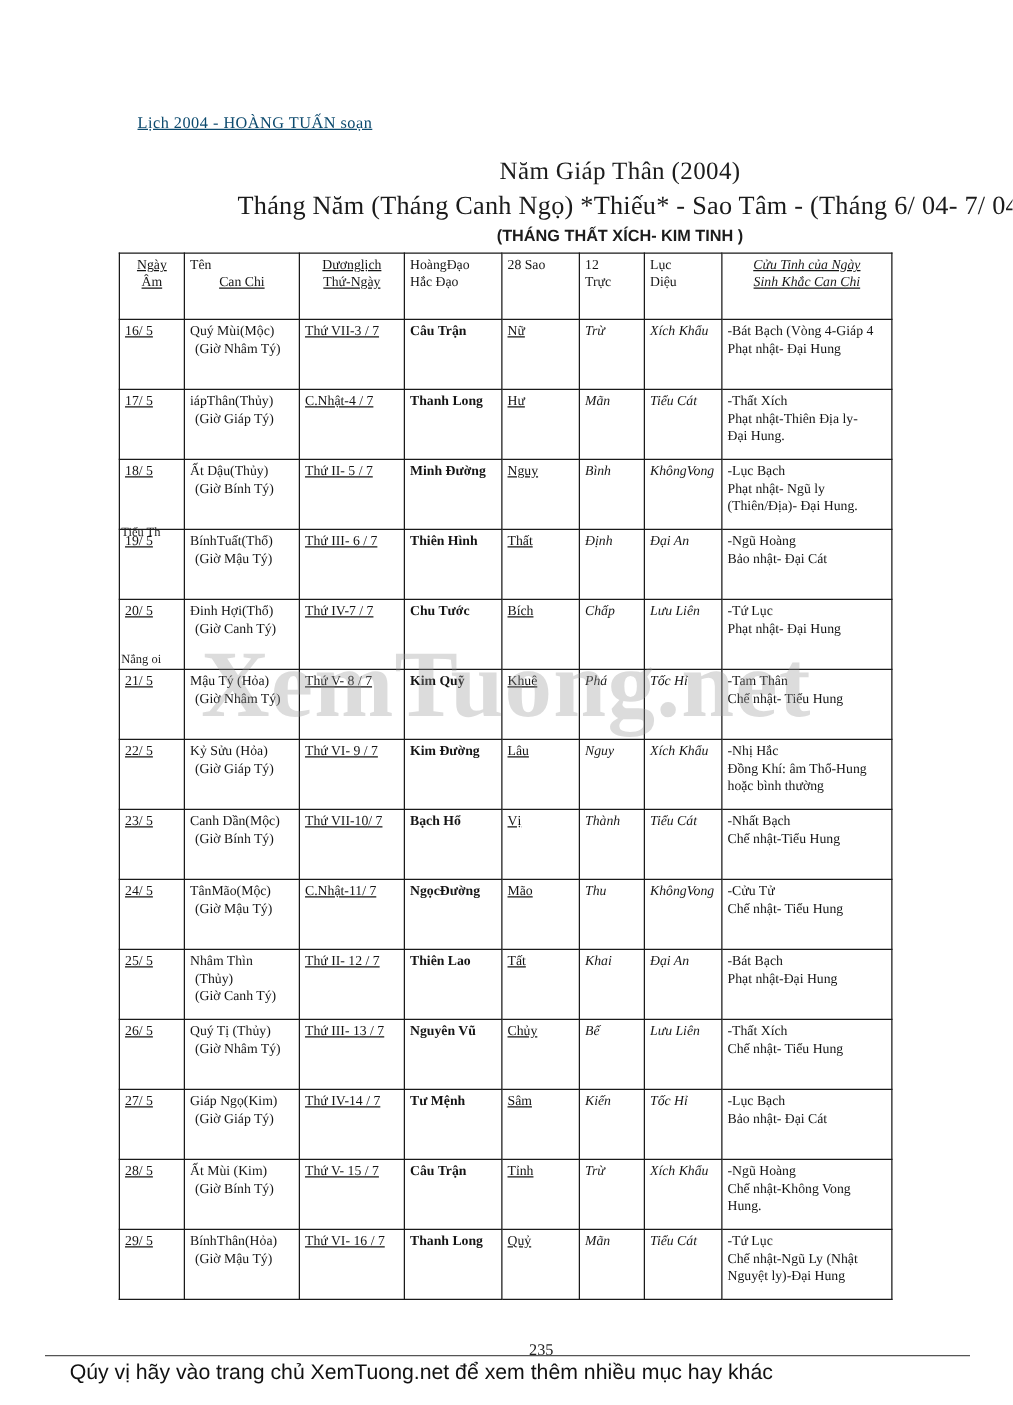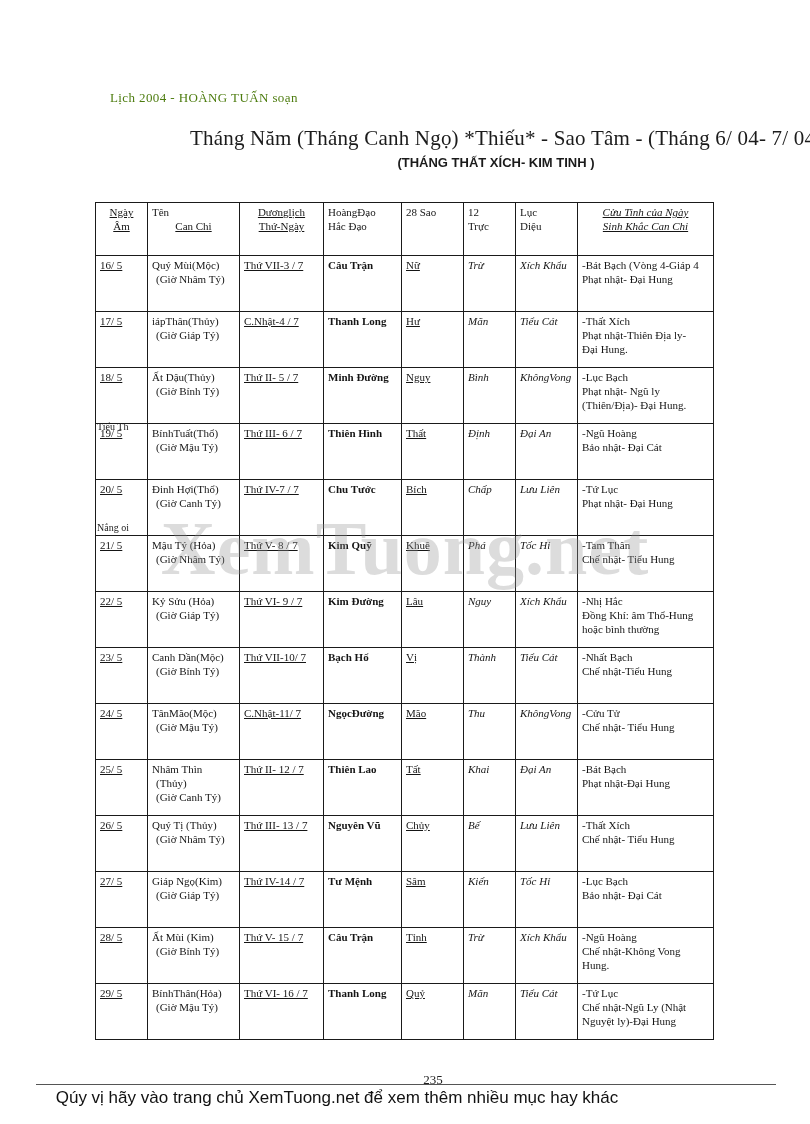--- a/index.html
+++ b/index.html
@@ -21,21 +21,22 @@
     height: 1124px;
     box-sizing: border-box;
   }
   .header-note {
     position: absolute;
     left: 110px;
     top: 90px;
     font-family: "Liberation Serif", serif;
     font-size: 13px;
     letter-spacing: 0.4px;
-    color: #4d7c0f;
+    color: #0c4a6e;
+    text-decoration: underline;
   }
   .title-block {
     position: absolute;
     left: 190px;
     top: 126px;
     width: 612px;
     text-align: center;
   }
   .title-line1 {
     font-size: 20px;
@@ -163,20 +164,21 @@
   }
 </style>
 </head>
 <body>
 
 <div class="page">
 
   <div class="header-note">Lịch 2004 - HOÀNG TUẤN soạn</div>
 
   <div class="title-block">
+    <div class="title-line1">Năm Giáp Thân (2004)</div>
     <div class="title-line2">Tháng Năm (Tháng Canh Ngọ) *Thiếu* - Sao Tâm - (Tháng 6/ 04- 7/ 04)</div>
     <div class="title-line3">(THÁNG THẤT XÍCH- KIM TINH )</div>
   </div>
 
   <table class="cal">
     <colgroup>
       <col class="col-am">
         <col class="col-canchi">
         <col class="col-duong">
         <col class="col-hoangdao">

